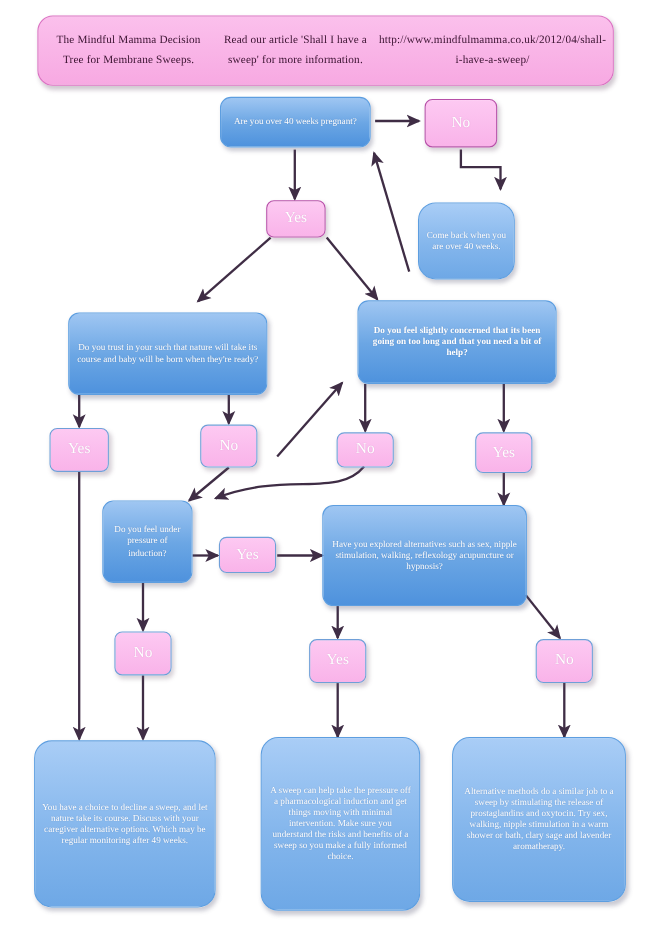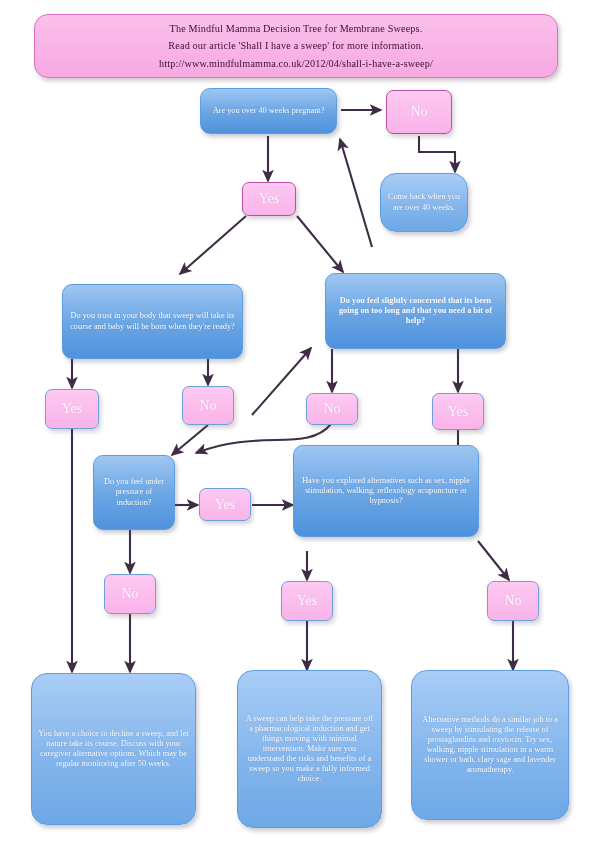--- a/index.html
+++ b/index.html
@@ -143,44 +143,44 @@
       <path d="M307,551 L307,580"></path>
 
       <path d="M478,541 L509,580"></path>
 
       <path d="M307,621 L307,670"></path>
 
       <path d="M513,621 L513,670"></path>
     </g>
   </svg>
 
-  <div class="node banner" style="left:34px; top:14px; width:524px; height:64px; flex-direction:column; border-radius:14px;">
+  <div class="node banner" style="left:34px; top:14px; width:524px; height:64px; border-radius:14px;">
     <span class="txt">The Mindful Mamma Decision Tree for Membrane Sweeps.</span>
     <span class="txt">Read our article 'Shall I have a sweep' for more information.</span>
     <span class="txt">http://www.mindfulmamma.co.uk/2012/04/shall-i-have-a-sweep/</span>
   </div>
 
   <div class="node blue" style="left:200px; top:88px; width:137px; height:46px;">
     <span class="txt">Are you over 40 weeks pregnant?</span>
   </div>
 
   <div class="node pink purpleborder" style="left:386px; top:90px; width:66px; height:44px;">
     <span class="txt">No</span>
   </div>
 
   <div class="node pink purpleborder" style="left:242px; top:182px; width:54px; height:34px;">
     <span class="txt">Yes</span>
   </div>
 
-  <div class="node blue soft" style="left:380px; top:173px; width:88px; height:59px;">
+  <div class="node blue soft" style="left:380px; top:184px; width:88px; height:70px;">
     <span class="txt">Come back when you are over 40 weeks.</span>
   </div>
 
   <div class="node blue" style="left:62px; top:284px; width:181px; height:75px;">
-    <span class="txt">Do you trust in your body that sweep will take its course and baby will be born when they're ready?</span>
+    <span class="txt">Do you trust in your such that nature will take its course and baby will be born when they're ready?</span>
   </div>
 
   <div class="node blue" style="left:325px; top:273px; width:181px; height:76px;font-weight:bold;">
     <span class="txt">Do you feel slightly concerned that its been going on too long and that you need a bit of help?</span>
   </div>
 
   <div class="node pink" style="left:45px; top:389px; width:54px; height:40px;">
     <span class="txt">Yes</span>
   </div>
 
@@ -197,38 +197,38 @@
   </div>
 
   <div class="node blue" style="left:93px; top:455px; width:82px; height:75px;">
     <span class="txt">Do you feel under pressure of induction?</span>
   </div>
 
   <div class="node pink" style="left:199px; top:488px; width:52px; height:33px;">
     <span class="txt">Yes</span>
   </div>
 
-  <div class="node blue" style="left:293px; top:445px; width:186px; height:92px;">
+  <div class="node blue" style="left:293px; top:459px; width:186px; height:92px;">
     <span class="txt">Have you explored alternatives such as sex, nipple stimulation, walking, reflexology acupuncture or hypnosis?</span>
   </div>
 
   <div class="node pink" style="left:104px; top:574px; width:52px; height:40px;">
     <span class="txt">No</span>
   </div>
 
   <div class="node pink" style="left:281px; top:581px; width:52px; height:40px;">
     <span class="txt">Yes</span>
   </div>
 
   <div class="node pink" style="left:487px; top:581px; width:52px; height:40px;">
     <span class="txt">No</span>
   </div>
 
   <div class="node blue soft" style="left:31px; top:673px; width:165px; height:152px;">
-    <span class="txt">You have a choice to decline a sweep, and let nature take its course.  Discuss with your caregiver alternative options.  Which may be regular monitoring after 50 weeks.</span>
+    <span class="txt">You have a choice to decline a sweep, and let nature take its course.  Discuss with your caregiver alternative options.  Which may be regular monitoring after 49 weeks.</span>
   </div>
 
   <div class="node blue soft" style="left:237px; top:670px; width:145px; height:158px;">
     <span class="txt">A sweep can help take the pressure off a pharmacological induction and get things moving with minimal intervention.  Make sure you understand the risks and benefits of a sweep so you make a fully informed choice.</span>
   </div>
 
   <div class="node blue soft" style="left:411px; top:670px; width:158px; height:150px;">
     <span class="txt">Alternative methods do a similar job to a sweep by stimulating the release of prostaglandins and oxytocin.  Try sex, walking, nipple stimulation in a warm shower or bath, clary sage and lavender aromatherapy.</span>
   </div>
 

